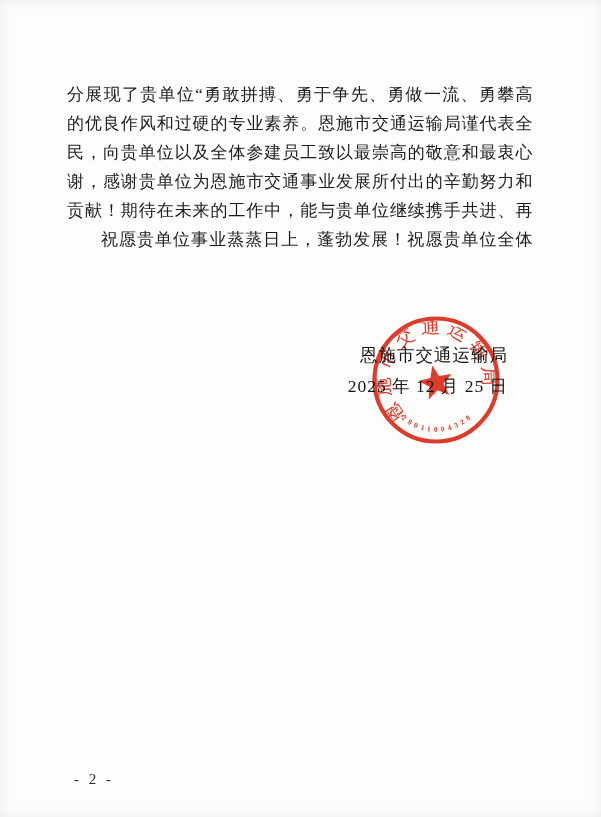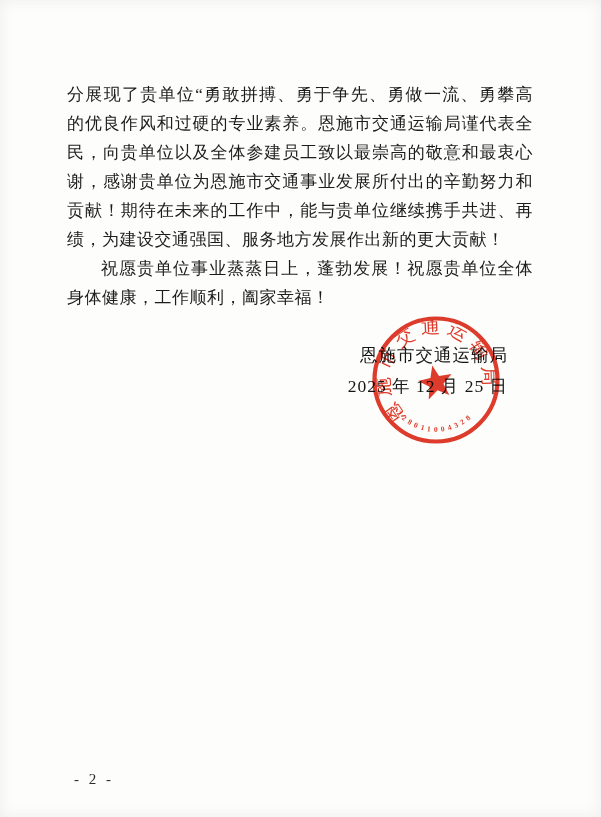--- a/index.html
+++ b/index.html
@@ -56,23 +56,21 @@
 <body>
 
 <div class="page">
 
   <div class="body-text">
     <div class="line fill">分展现了贵单位“勇敢拼搏、勇于争先、勇做一流、勇攀高峰”</div>
     <div class="line fill">的优良作风和过硬的专业素养。恩施市交通运输局谨代表全市人</div>
     <div class="line fill">民，向贵单位以及全体参建员工致以最崇高的敬意和最衷心的感</div>
     <div class="line fill">谢，感谢贵单位为恩施市交通事业发展所付出的辛勤努力和卓越</div>
     <div class="line fill">贡献！期待在未来的工作中，能与贵单位继续携手共进、再创佳</div>
-    <div class="line">绩，为建设交通强国、服务地方发展作出新的更大贡献！</div>
     <div class="line fill indent">祝愿贵单位事业蒸蒸日上，蓬勃发展！祝愿贵单位全体员工</div>
-    <div class="line">身体健康，工作顺利，阖家幸福！</div>
   </div>
 
   <div class="signature">
     <div>恩施市交通运输局</div>
     <div>2025 年 12 月 25 日</div>
   </div>
 
   <svg class="seal" viewBox="0 0 140 140">
     <defs>
       <path id="arcTop" d="M 39.8 106 A 47 47 0 1 1 115.4 82.2" fill="none"></path>

